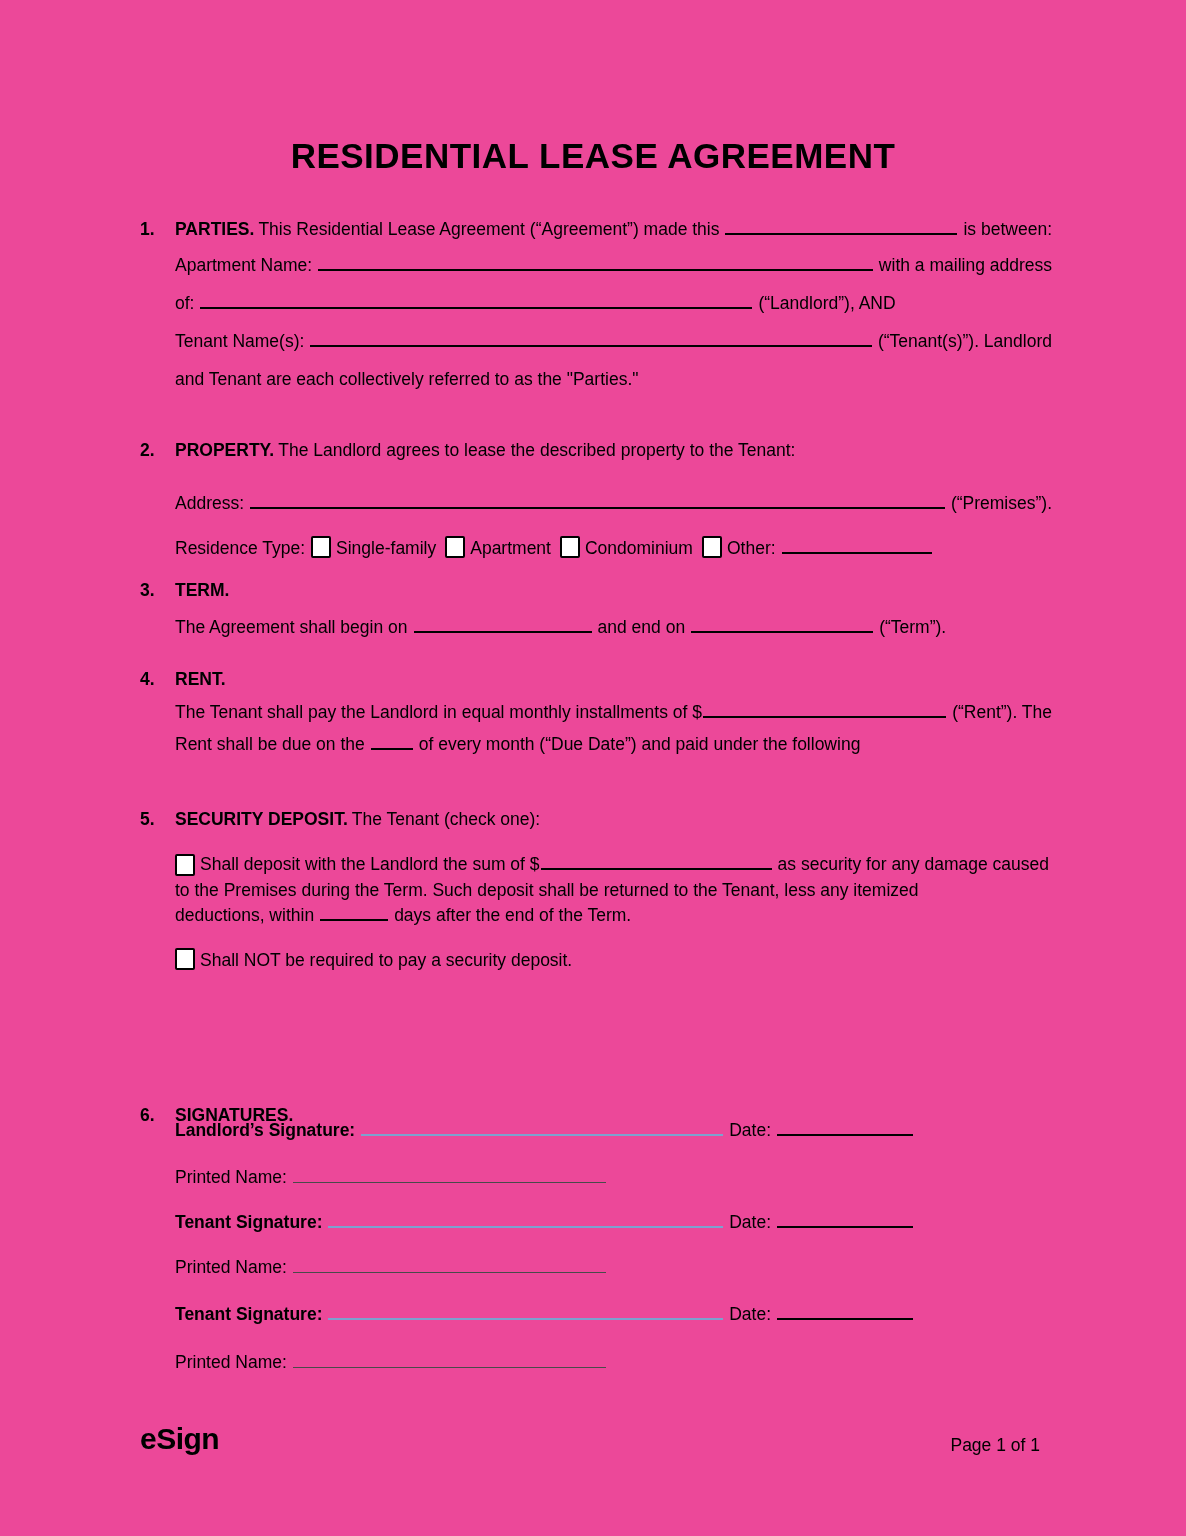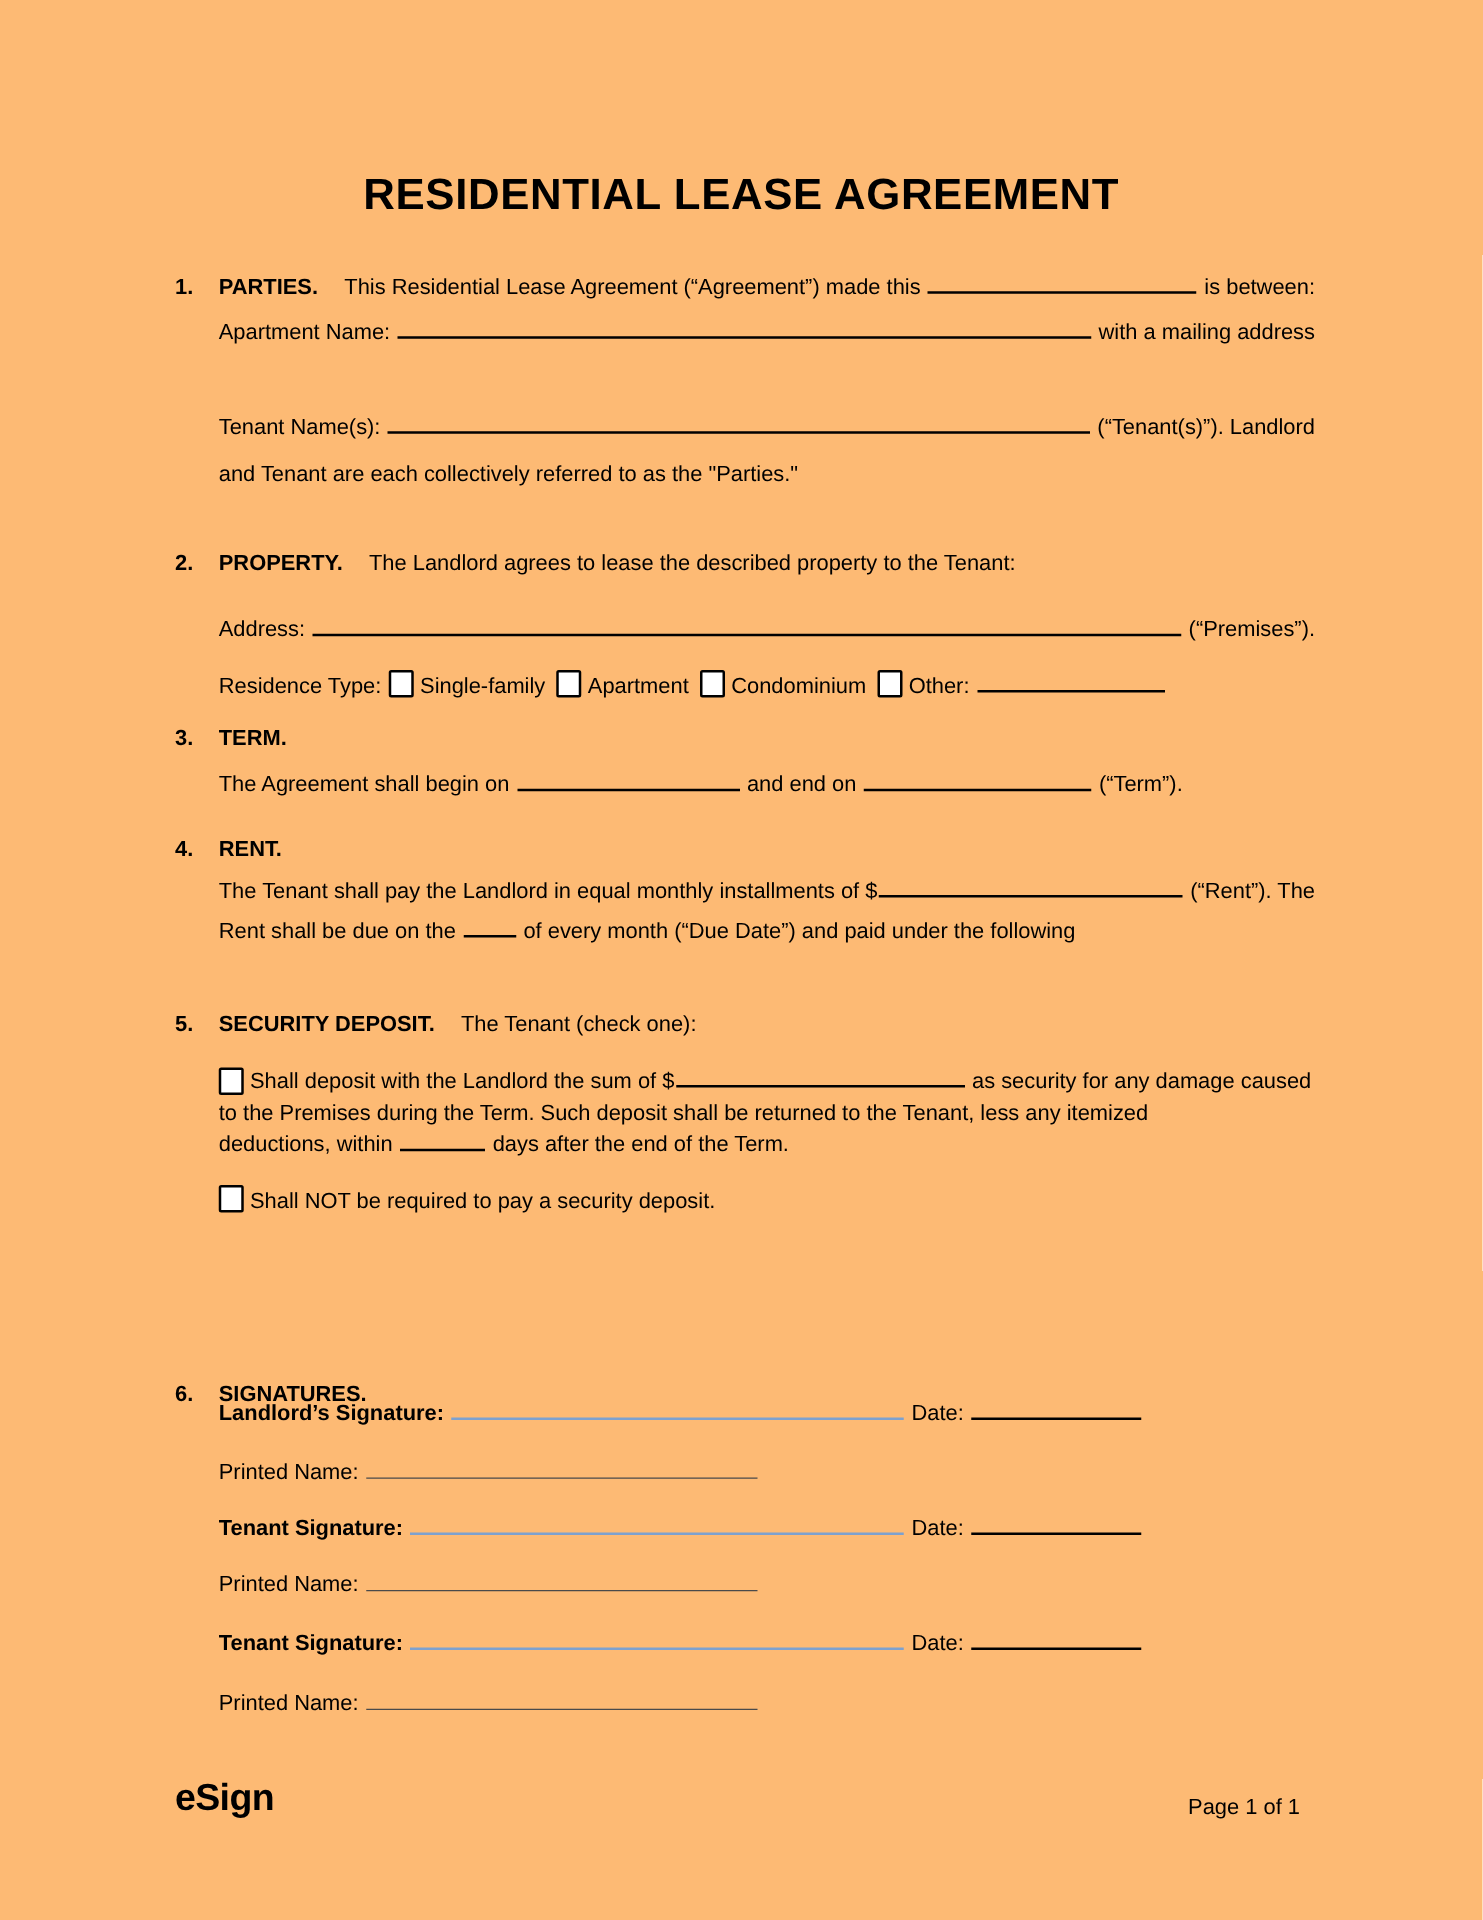--- a/index.html
+++ b/index.html
@@ -1,29 +1,29 @@
 <!DOCTYPE html>
 <html><head>
 <meta charset="utf-8">
 <style>
   html,body { margin:0; padding:0; background:#ffffff; }
   .page {
     position:relative;
     width:1186px; height:1536px;
-    background:#fdba74;
+    background:#ec4899;
     font-family:"Liberation Sans", sans-serif;
     font-size:17.5px;
     color:#000;
     overflow:hidden;
   }
   .line { position:absolute; line-height:22px; white-space:nowrap; }
   .flex { display:flex; align-items:baseline; }
   .b { font-weight:bold; }
   .secnum { display:inline-block; width:35px; font-weight:bold; flex:0 0 35px; }
-  .ml { margin-left:21px; }
+  .ml { margin-left:4px; }
   
   .bl {
     display:inline-block;
     height:12px;
     border-bottom:2px solid #000;
     margin:0 6px;
     vertical-align:baseline;
   }
   .flex .bl { flex:1 1 auto; min-width:40px; }
   .bl.fixed { flex:none; }
@@ -67,20 +67,23 @@
     <span class="bl"></span>
     <span>is between:</span>
   </div>
 
   <div class="line flex" style="top:254px; left:175px; width:877px;">
     <span>Apartment Name:</span>
     <span class="bl"></span>
     <span>with a mailing address</span>
   </div>
 
+  <div class="line" style="top:292px; left:175px;">
+    <span>of:</span><span class="bl" style="width:552px;"></span><span>(“Landlord”), AND</span>
+  </div>
 
   <div class="line flex" style="top:330px; left:175px; width:877px;">
     <span>Tenant Name(s):</span>
     <span class="bl"></span>
     <span>(“Tenant(s)”). Landlord</span>
   </div>
 
   <div class="line" style="top:368px; left:175px;">and Tenant are each collectively referred to as the "Parties."</div>
 
   <div class="line" style="top:439px; left:140px;">

